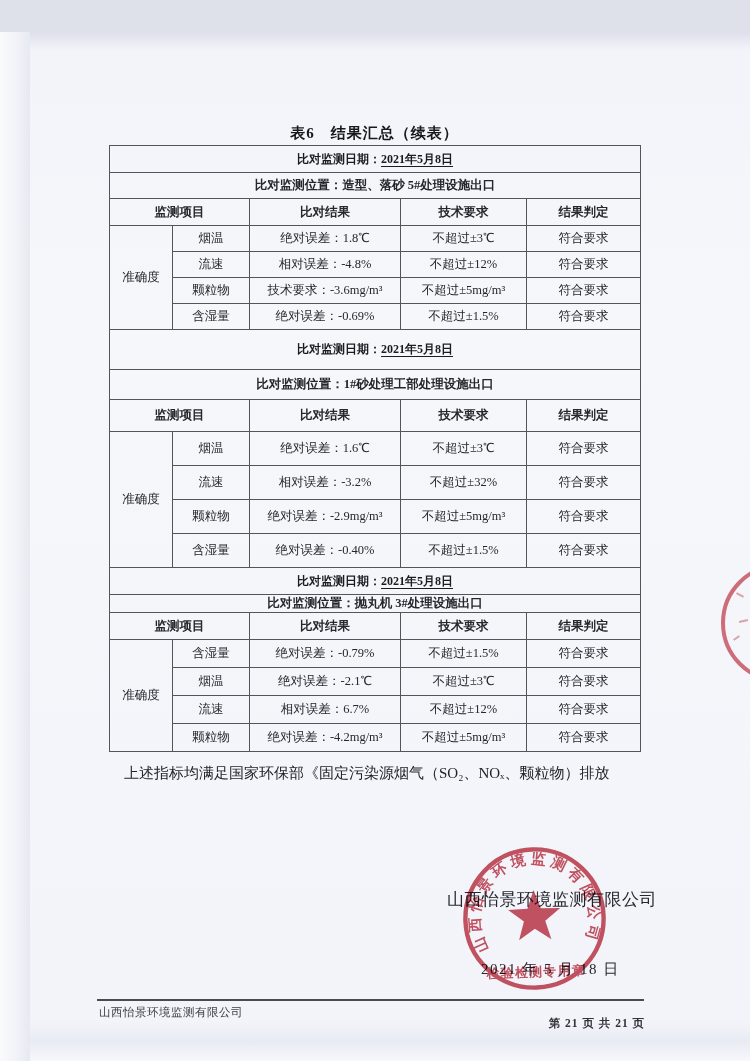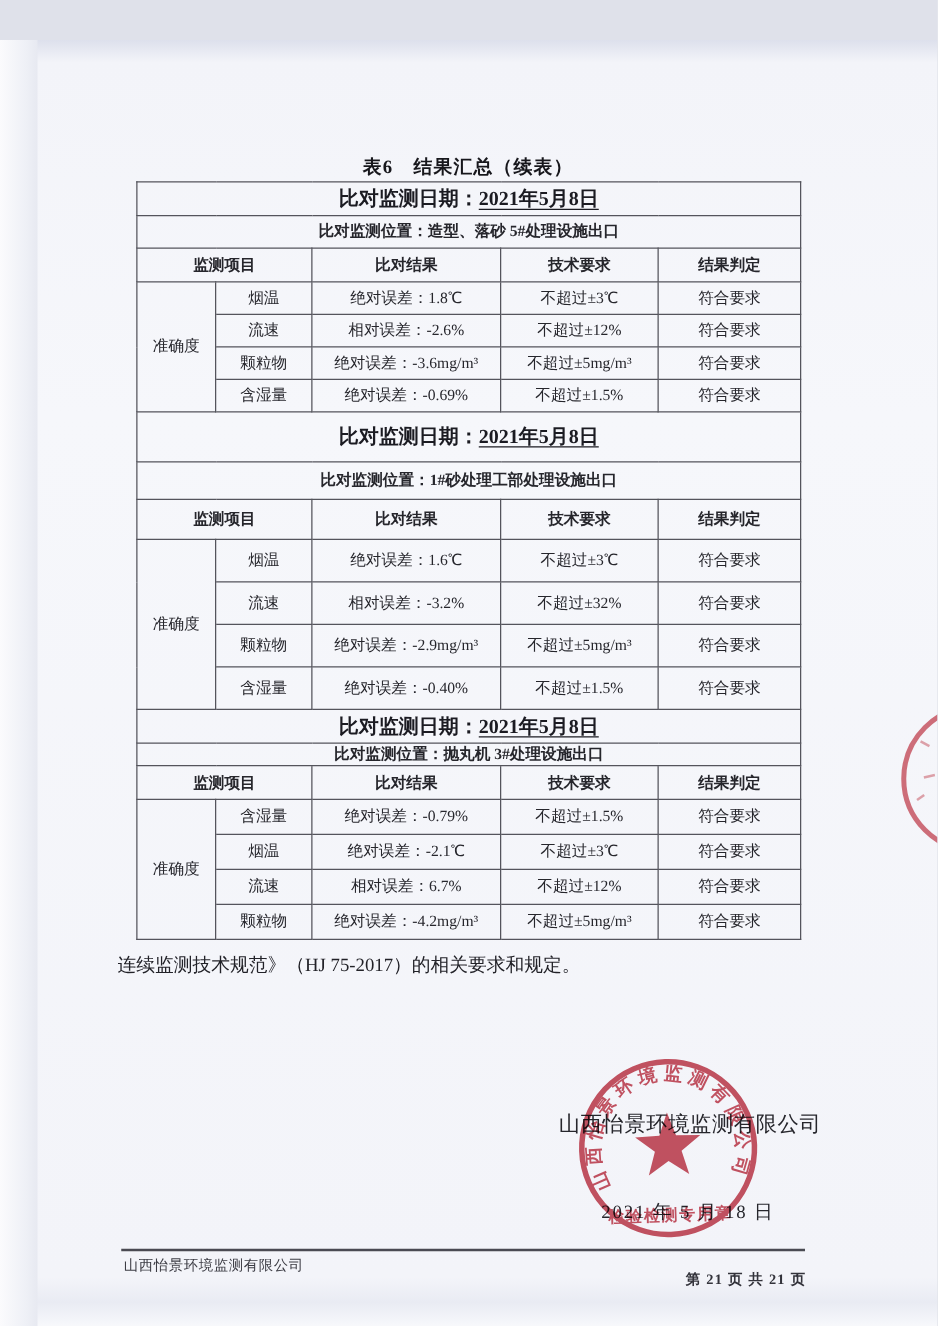--- a/index.html
+++ b/index.html
@@ -13,21 +13,21 @@
     background:linear-gradient(90deg,#fbfbfd 0,#eef0f6 70%,#e7e9f1 100%);}
   
   .title{position:absolute;left:109px;top:92px;width:531px;text-align:center;
     font-size:15px;font-weight:700;color:#17171c;letter-spacing:1px;}
   
   table.report{position:absolute;left:109px;top:113px;width:531px;
     border-collapse:collapse;table-layout:fixed;}
   table.report td{border:1px solid #54545c;text-align:center;vertical-align:middle;
     font-size:12.5px;color:#26262c;padding:0 2px;overflow:hidden;}
   table.report{border:1.5px solid #45454d;}
-  td.b,span.b{font-weight:700;font-size:16px;color:#1b1b22;}
+  td.b,span.b{font-weight:700;font-size:12px;color:#1b1b22;}
   span.u{text-decoration:underline;text-underline-offset:3px;}
   tr.h26{height:26px} tr.h27{height:27px} tr.h25{height:14px} tr.h28{height:28px}
   tr.h30{height:30px} tr.h32{height:32px} tr.h34{height:34px} tr.h40{height:40px}
   
   .note{position:absolute;left:94px;top:731px;width:568px;font-size:15px;
     color:#222228;line-height:21px;}
   .note .l1{text-indent:2em;}
   
   .sig-company{position:absolute;left:447px;top:856px;font-size:17px;color:#26262c;letter-spacing:0.5px;}
   .sig-date{position:absolute;left:481px;top:928px;font-size:15px;color:#26262c;letter-spacing:1.5px;}
@@ -79,27 +79,27 @@
     </tr>
     <tr class="h26">
       <td rowspan="4">准确度</td>
       <td>烟温</td>
       <td>绝对误差：1.8℃</td>
       <td>不超过±3℃</td>
       <td>符合要求</td>
     </tr>
     <tr class="h26">
       <td>流速</td>
-      <td>相对误差：-2.6%</td>
+      <td>相对误差：-4.8%</td>
       <td>不超过±12%</td>
       <td>符合要求</td>
     </tr>
     <tr class="h26">
       <td>颗粒物</td>
-      <td>绝对误差：-3.6mg/m³</td>
+      <td>技术要求：-3.6mg/m³</td>
       <td>不超过±5mg/m³</td>
       <td>符合要求</td>
     </tr>
     <tr class="h26">
       <td>含湿量</td>
       <td>绝对误差：-0.69%</td>
       <td>不超过±1.5%</td>
       <td>符合要求</td>
     </tr>
 
@@ -175,21 +175,21 @@
     <tr class="h28">
       <td>颗粒物</td>
       <td>绝对误差：-4.2mg/m³</td>
       <td>不超过±5mg/m³</td>
       <td>符合要求</td>
     </tr>
   </tbody>
     </table>
 
   <div class="note">
-    <div class="l2">连续监测技术规范》（HJ 75-2017）的相关要求和规定。</div>
+    <div class="l1">上述指标均满足国家环保部《固定污染源烟气（SO₂、NOₓ、颗粒物）排放</div>
   </div>
 
   <div class="sig-company">山西怡景环境监测有限公司</div>
   <div class="sig-date">2021 年 5 月 18 日</div>
 
   <svg class="seal" viewBox="0 0 150 150">
     <circle cx="75" cy="75" r="70.5" fill="none" stroke="#c23c4c" stroke-width="4.5"></circle>
     <path id="sealArc" d="M 29.1 107.1 A 56 56 0 1 1 120.9 107.1" fill="none"></path>
     <text font-size="15" font-weight="700" letter-spacing="4.5" fill="#c23c4c">
       <textPath href="#sealArc" startOffset="3">山西怡景环境监测有限公司</textPath>

